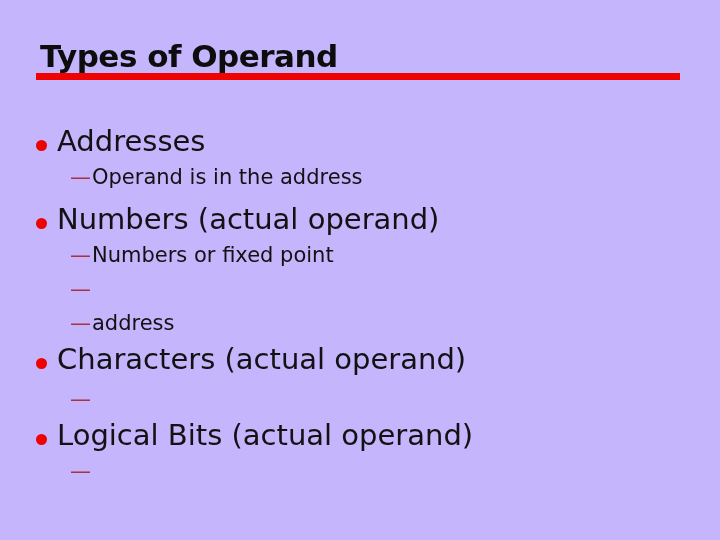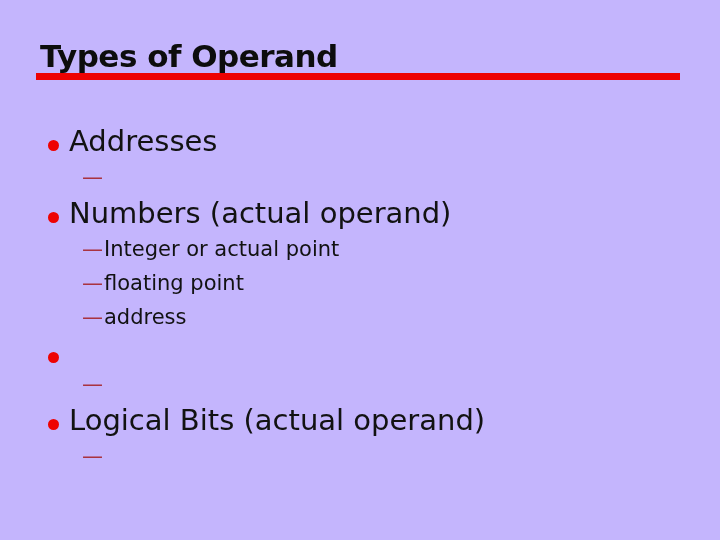--- a/index.html
+++ b/index.html
@@ -31,21 +31,21 @@
     position: absolute;
     left: 36px;
     top: 73px;
     width: 644px;
     height: 7px;
     background: #ee0202;
   }
 
   .content {
     position: absolute;
-    left: 46px;
+    left: 34px;
     top: 122px;
     right: 24px;
     text-align: right;
   }
 
   .l1 {
     display: flex;
     align-items: flex-start;
     font-size: 29px;
     line-height: 38px;
@@ -68,61 +68,62 @@
     line-height: 34px;
     padding-left: 36px;
     white-space: nowrap;
   }
 
   .sub-dash {
     color: #a93340;
     margin-right: 1px;
   }
 
-  .mt6 { margin-top: 0; }
+  .mt6 { margin-top: 6px; }
   .mt4 { margin-top: 4px; }
 </style>
 </head>
 <body>
 
 <div class="slide">
 
   <div class="slide-title">Types of Operand</div>
 
   <div class="title-rule"></div>
 
   <div class="content">
 
     <div class="l1">
       <span class="bullet-dot"></span>
       <span>Addresses</span>
     </div>
     <div class="l2">
       <span class="sub-dash">—</span>
+      <span>Operand is in the address</span>
     </div>
 
     <div class="l1 mt6">
       <span class="bullet-dot"></span>
       <span>Numbers (actual operand)</span>
     </div>
     <div class="l2">
       <span class="sub-dash">—</span>
-      <span>Integer or actual point</span>
+      <span>Numbers or fixed point</span>
     </div>
     <div class="l2">
       <span class="sub-dash">—</span>
-      <span>floating point</span>
     </div>
     <div class="l2">
       <span class="sub-dash">—</span>
       <span>address</span>
     </div>
 
     <div class="l1">
       <span class="bullet-dot"></span>
+      <span>Characters (actual operand)</span>
     </div>
     <div class="l2 mt4">
       <span class="sub-dash">—</span>
     </div>
 
     <div class="l1">
       <span class="bullet-dot"></span>
       <span>Logical Bits (actual operand)</span>
     </div>
     <div class="l2">

